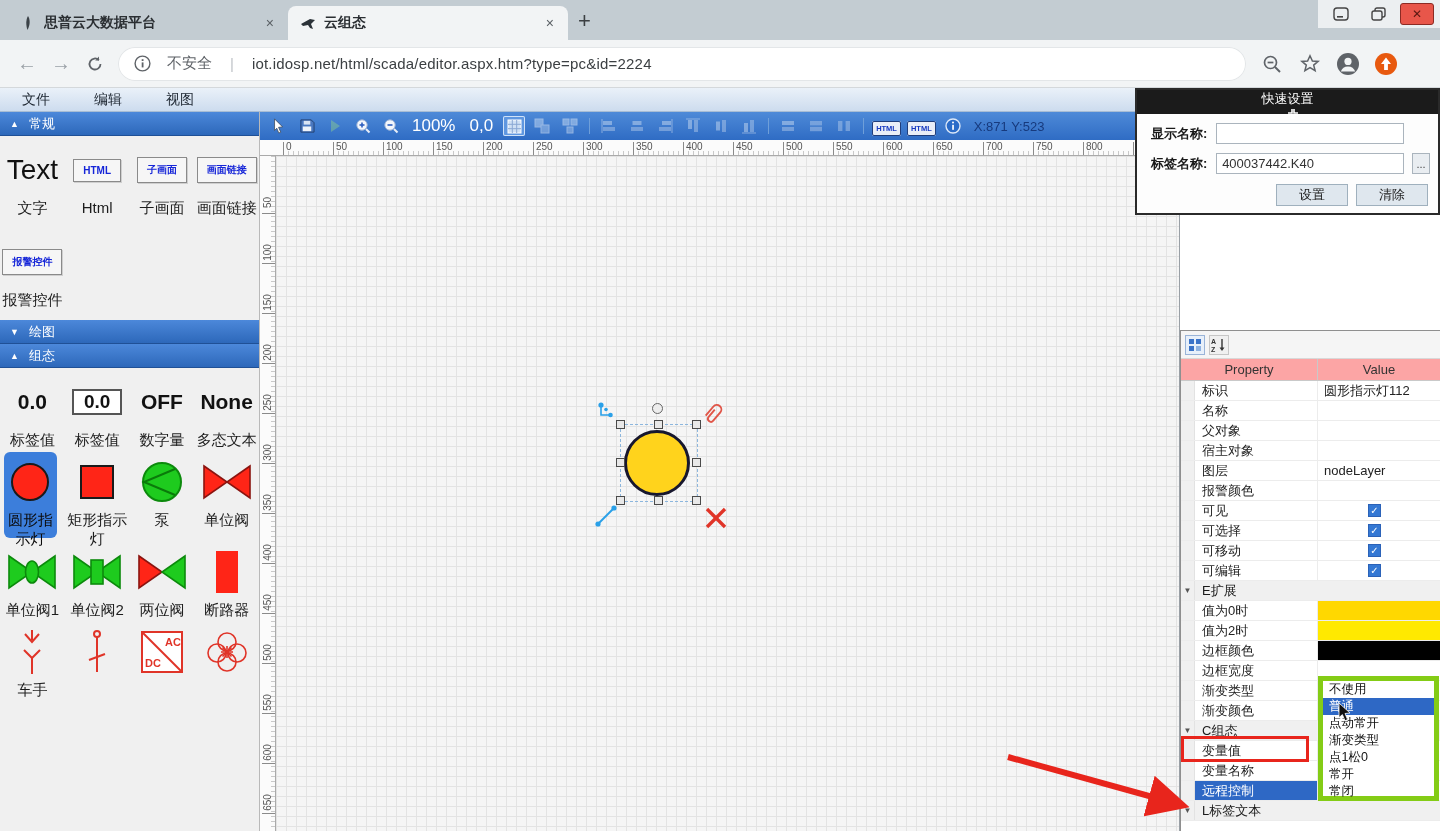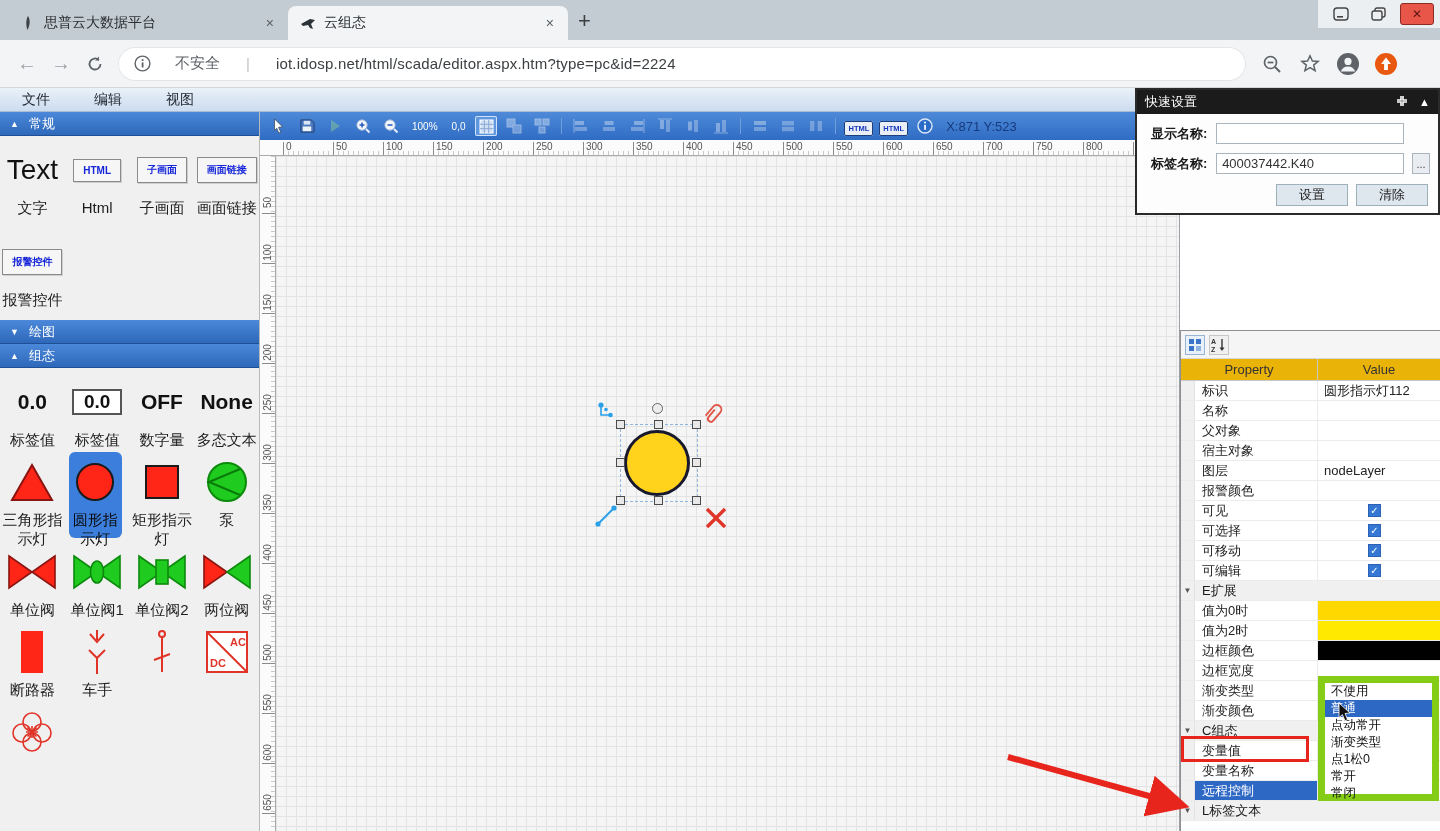--- a/index.html
+++ b/index.html
@@ -3,33 +3,33 @@
 <meta charset="utf-8">
 <style>
   * { margin:0; padding:0; box-sizing:border-box; }
   html,body { font-family:"Liberation Sans","DejaVu Sans",sans-serif; background:#fff; }
   .stage { position:relative; width:1440px; height:831px; overflow:hidden; background:#fff; }
 
   
   .tabstrip { position:absolute; left:0; top:0; width:1440px; height:40px; background:#c3ccd2; display:flex; align-items:flex-end; }
   .tab { display:flex; align-items:center; gap:8px; height:34px; padding:0 10px 0 12px; width:280px; font-size:14px; color:#2b2f33; }
   .tab .ticon { width:16px; height:16px; flex:0 0 16px; }
-  .tab .ttitle { flex:1; white-space:nowrap; overflow:hidden; }
+  .tab .ttitle { flex:1; white-space:nowrap; overflow:hidden;font-weight:bold; }
   .tab .tclose { color:#5a6065; font-size:14px; padding:0 4px; cursor:pointer; }
   .tab.active { background:#f2f4f5; border-radius:8px 8px 0 0; }
   .newtab { font-size:22px; color:#3c4043; padding:0 14px 6px 10px; cursor:pointer; }
   .wincontrols { position:absolute; right:0; top:0; height:28px; display:flex; align-items:center; background:#eceff1; padding:0 6px; gap:4px; }
   .winbtn { width:34px; height:22px; display:flex; align-items:center; justify-content:center; color:#333; font-size:12px; border-radius:3px; }
   .winbtn svg { display:block; }
   .winbtn.close { background:#e8564a; border:1px solid #8c2b24; color:#5a1812; font-weight:bold; }
 
   .urlbar { position:absolute; left:0; top:40px; width:1440px; height:48px; background:#f2f4f5; display:flex; align-items:center; border-bottom:1px solid #d4d8db; }
   .navbtn { width:34px; height:34px; display:flex; align-items:center; justify-content:center; color:#9aa0a6; font-size:20px; }
   .navbtn.dark { color:#5f6368; }
-  .addresspill { height:34px; background:#fff; border-radius:17px; flex:0 0 1128px; margin-left:6px; display:flex; align-items:center; padding:0 16px; gap:24px; font-size:15px; box-shadow:0 0 0 1px #e3e6e8 inset; }
+  .addresspill { height:34px; background:#fff; border-radius:17px; flex:0 0 1128px; margin-left:6px; display:flex; align-items:center; padding:0 16px; gap:16px; font-size:15px; box-shadow:0 0 0 1px #e3e6e8 inset; }
   .sec-label { color:#5f6368; }
   .url-sep { color:#c0c4c8; padding:0 2px; }
   .url-text { color:#3c4043; letter-spacing:.2px; }
   .urlicons { display:flex; align-items:center; gap:14px; margin-left:14px; }
   .uicon { width:24px; height:24px; display:flex; align-items:center; justify-content:center; }
 
   .menubar { position:absolute; left:0; top:88px; width:1440px; height:24px; background:linear-gradient(#eaf1f9,#cddcee); border-bottom:1px solid #a8bdd4; display:flex; align-items:center; }
   .menuitem { padding:0 22px; font-size:14px; color:#1c2530; cursor:pointer; }
 
   
@@ -46,21 +46,21 @@
   .pbtn { font-size:10px; font-weight:bold; color:#1525d8; background:#f6f6f6; border:1px solid #8a8a8a; box-shadow:1px 1px 0 #cfcfcf; padding:5px 9px; }
   .pcell.sel { background:#3c7edb; border-radius:6px; margin:4px 8px 0 4px; padding-top:6px; }
   .pcell.sel .plabel { color:#0b0b0b; }
 
   
   .canvascol { position:absolute; left:260px; top:112px; width:920px; height:719px; border-right:1px solid #9aa0a6; }
   .edtoolbar { height:28px; background:linear-gradient(#4e8ad8,#2f6cc4); display:flex; align-items:center; padding-left:8px; gap:6px; }
   .tbi { width:22px; height:20px; display:flex; align-items:center; justify-content:center; border-radius:2px; }
   .tbi.dim { opacity:.45; }
   .tbi.active { background:#5f97e0; box-shadow:0 0 0 1px #cfe2f8 inset; }
-  .tbtext { color:#fff; font-size:10px; padding:0 4px; }
+  .tbtext { color:#fff; font-size:17px; padding:0 4px; }
   .tbtext.coords { color:#173a7d; font-size:13px; }
   .tbsep { width:1px; height:16px; background:#6f9fd9; margin:0 2px; }
   .htmlbtn { background:#e9eef7; border:1px solid #1f3e7c; color:#1538c0; font-size:7.5px; font-weight:bold; padding:2px 3px; border-radius:2px; }
   .hruler { position:relative; height:16px; background:#fbfbfb; border-bottom:1px solid #aaa;
     background-image:repeating-linear-gradient(90deg,#c9c9c9 0 1px,transparent 1px 5px);
     background-size:100% 5px; background-position:23px 11px; background-repeat:no-repeat; }
   .hruler .tickbig { position:absolute; top:2px; bottom:0; width:1px; background:#8a8a8a; }
   .hruler .rlabel { position:absolute; top:1px; font-size:10px; color:#555; padding-left:2px; }
   .canvasbody { display:flex; height:675px; }
   .vruler { position:relative; width:16px; background:#fbfbfb; border-right:1px solid #aaa; flex:0 0 16px;
@@ -76,46 +76,46 @@
   .selbox { position:absolute; left:344px; top:268px; width:78px; height:78px; border:1.6px dashed #8cb6dd; }
   .handle { position:absolute; width:9px; height:9px; background:#e8e8e8; border:1px solid #4a4a4a; }
   .rothandle { position:absolute; left:376px; top:247px; width:11px; height:11px; border-radius:50%; background:#ededed; border:1.4px solid #666; }
   .cicon { position:absolute; }
 
   
   .proppanel { position:absolute; left:1180px; top:330px; width:260px; height:501px; background:#fff; border-left:1px solid #8f8f8f; border-top:1px solid #8f8f8f; overflow:hidden; }
   .pg-toolbar { height:28px; background:#f5f5f5; border-bottom:1px solid #d8d8d8; display:flex; align-items:center; gap:4px; padding-left:4px; }
   .pg-tool { width:20px; height:20px; border:1px solid #9ab4d8; background:#e8f0fa; display:flex; align-items:center; justify-content:center; }
   .pg-tool.flat { border-color:#c6c6c6; background:#f0f0f0; }
-  .pg-head { height:22px; display:flex; background:#eab308; border-bottom:1px solid #c9c9c9; font-size:13px; color:#333; }
+  .pg-head { height:22px; display:flex; background:#fca5a5; border-bottom:1px solid #c9c9c9; font-size:13px; color:#333; }
   .pg-head .hc { display:flex; align-items:center; justify-content:center; }
   .pg-head .hc1 { width:137px; border-right:1px solid #c9c9c9; }
   .pg-head .hc2 { flex:1; }
   .pg-rows { position:relative; }
   .pg-row { display:flex; height:20px; border-bottom:1px solid #ececec; font-size:13px; color:#222; }
   .pg-gut { width:14px; background:#f0f0f0; border-right:1px solid #e2e2e2; display:flex; align-items:center; justify-content:center; font-size:8px; color:#555; flex:0 0 14px; }
   .pg-label { width:123px; flex:0 0 123px; display:flex; align-items:center; padding-left:7px; border-right:1px solid #ececec; white-space:nowrap; overflow:hidden; }
   .pg-value { flex:1; display:flex; align-items:center; padding-left:6px; position:relative; white-space:nowrap; overflow:hidden; }
   .pg-row.cat { background:#f0f0f0; color:#1a1a1a; }
   .pg-row.cat .pg-label { border-right:none; font-weight:normal; width:auto; flex:1; }
   .pg-row.selrow .pg-label { background:#2e68c5; color:#fff; }
   .pg-check { width:13px; height:13px; background:#3578d3; border:1px solid #2b62b8; color:#fff; font-size:10px; line-height:11px; text-align:center; margin-left:44px; }
   .pg-swatch { position:absolute; inset:0; }
   .combo { display:flex; width:100%; height:18px; border:1.6px solid #3c7edb; background:#fff; }
   .combo .cfield { flex:1; }
   .combo .cbtn { width:17px; background:#e9e9e9; border-left:1px solid #b8b8b8; display:flex; align-items:center; justify-content:center; color:#555; font-size:10px; }
 
   
-  .dropdown { position:absolute; left:1318px; top:676px; width:121px; height:125px; background:#fff; border:7px solid #84cc16; z-index:30; display:flex; flex-direction:column; }
+  .dropdown { position:absolute; left:1318px; top:676px; width:121px; height:125px; background:#fff; border:5px solid #84cc16; z-index:30; display:flex; flex-direction:column; }
   .ditem { flex:1; display:flex; align-items:center; padding-left:6px; font-size:12.5px; color:#111; position:relative; }
   .ditem.hl { background:#2e68c5; color:#fff; }
 
   
   .quickpanel { position:absolute; left:1135px; top:88px; width:305px; height:127px; background:#fdfdfd; border:2px solid #2a2a2a; z-index:20; }
-  .qp-head { height:24px; background:#1b1b1b; color:#fff; font-size:13px; display:flex; align-items:center; padding:0 8px; }
+  .qp-head { height:24px; background:#1b1b1b; color:#fff; font-size:13px; display:flex; align-items:center; padding:0 8px;flex-direction:column; }
   .qp-head .qtitle { flex:1; }
   .qp-icon { color:#fff; margin-left:10px; font-size:11px; }
   .qp-row { display:flex; align-items:center; margin:9px 8px 0 14px; gap:8px; }
   .qp-label { font-size:13px; font-weight:bold; color:#1a1a1a; width:72px; }
   .qp-input { flex:1; height:21px; border:1px solid #aab4bd; background:#fff; font-size:13px; color:#333; padding:0 5px; font-family:inherit; }
   .qp-more { width:22px; height:21px; border:1px solid #aab4bd; background:#e9edf1; font-size:11px; color:#444; display:flex; align-items:center; justify-content:center; }
   .qp-buttons { display:flex; justify-content:flex-end; gap:8px; margin:10px 10px 0 0; }
   .qp-btn { width:72px; height:22px; background:#dfe7ee; border:1px solid #9fb0bd; font-size:13px; color:#1a1a1a; display:flex; align-items:center; justify-content:center; cursor:pointer; }
 
   
@@ -281,28 +281,20 @@
           <div class="pprev">
             <span class="ptext-bold">OFF</span>
           </div>
           <div class="plabel">数字量</div>
         </div>
         <div class="pcell">
           <div class="pprev">
             <span class="ptext-bold">None</span>
           </div>
           <div class="plabel">多态文本</div>
-        </div>
-        <div class="pcell">
-          <div class="pprev">
-            <svg width="48" height="42" viewBox="0 0 48 42">
-              <polygon points="24,4 44,39 4,39" fill="#ff2517" stroke="#8a1410" stroke-width="2"></polygon>
-            </svg>
-          </div>
-          <div class="plabel">三角形指示灯</div>
         </div>
         <div class="pcell sel">
           <div class="pprev">
             <svg width="44" height="44" viewBox="0 0 44 44">
               <circle cx="22" cy="22" r="18" fill="#ff2517" stroke="#1a1a1a" stroke-width="2"></circle>
             </svg>
           </div>
           <div class="plabel">圆形指示灯</div>
         </div>
         <div class="pcell">

